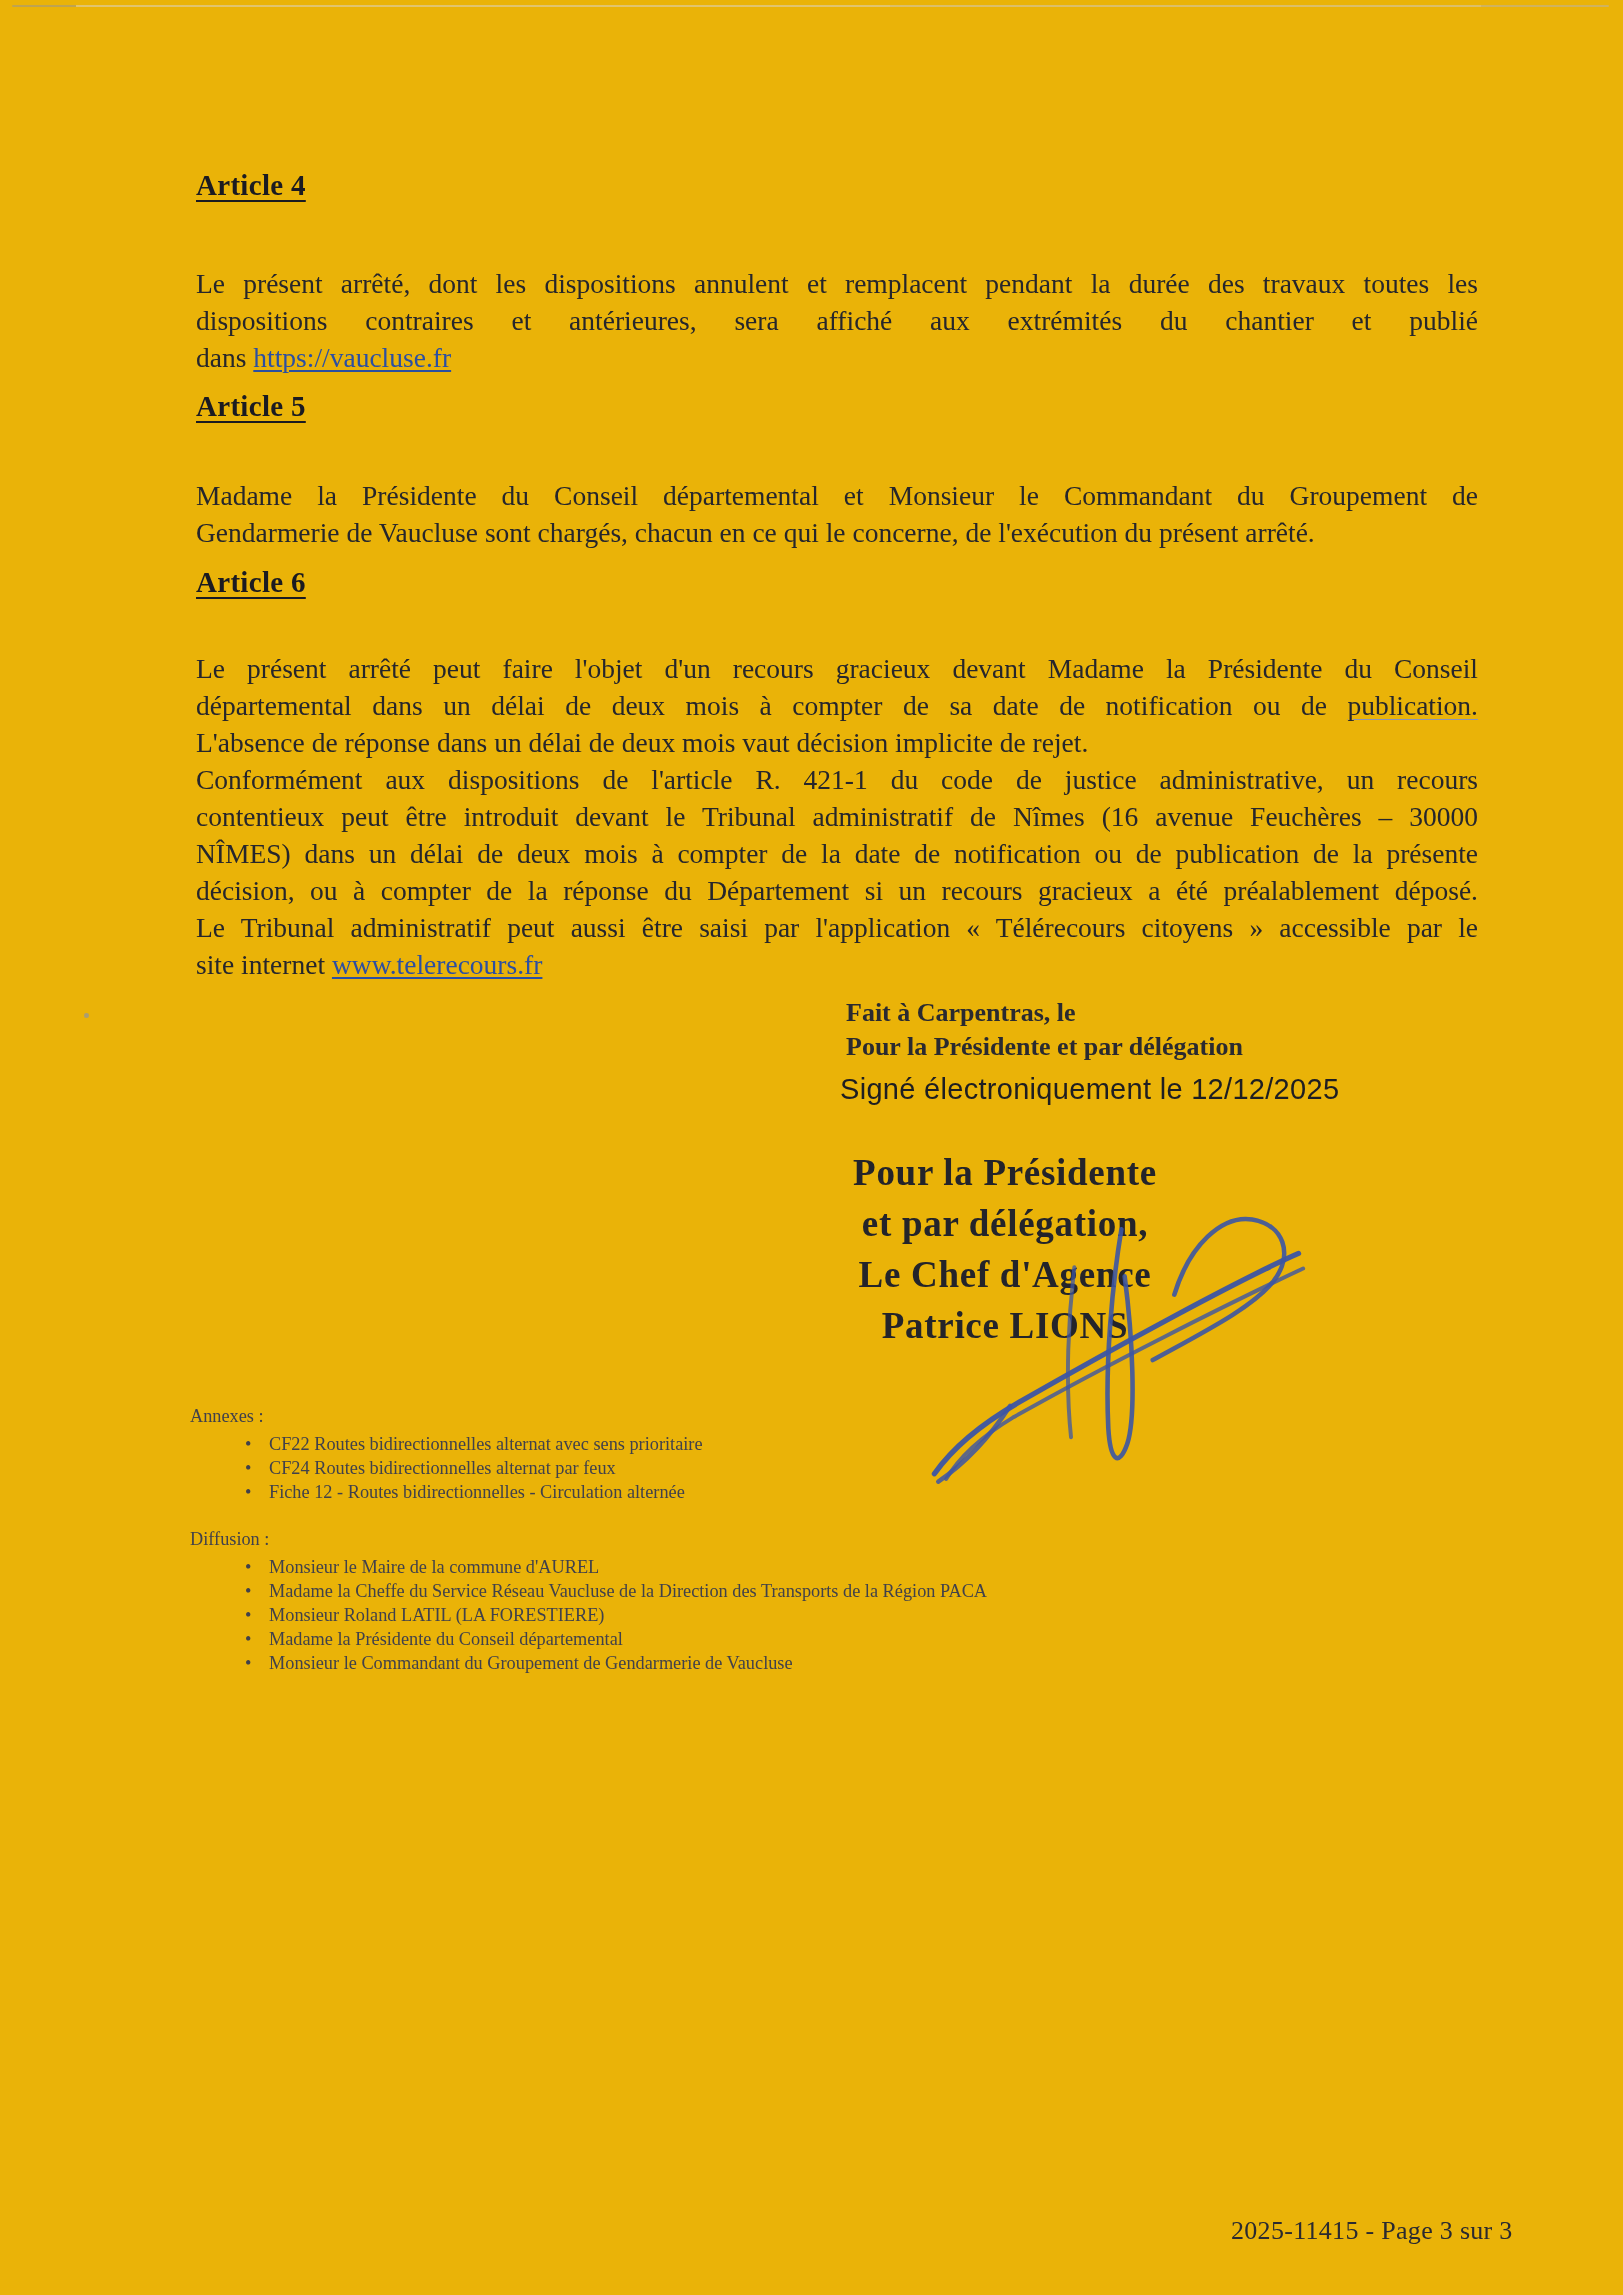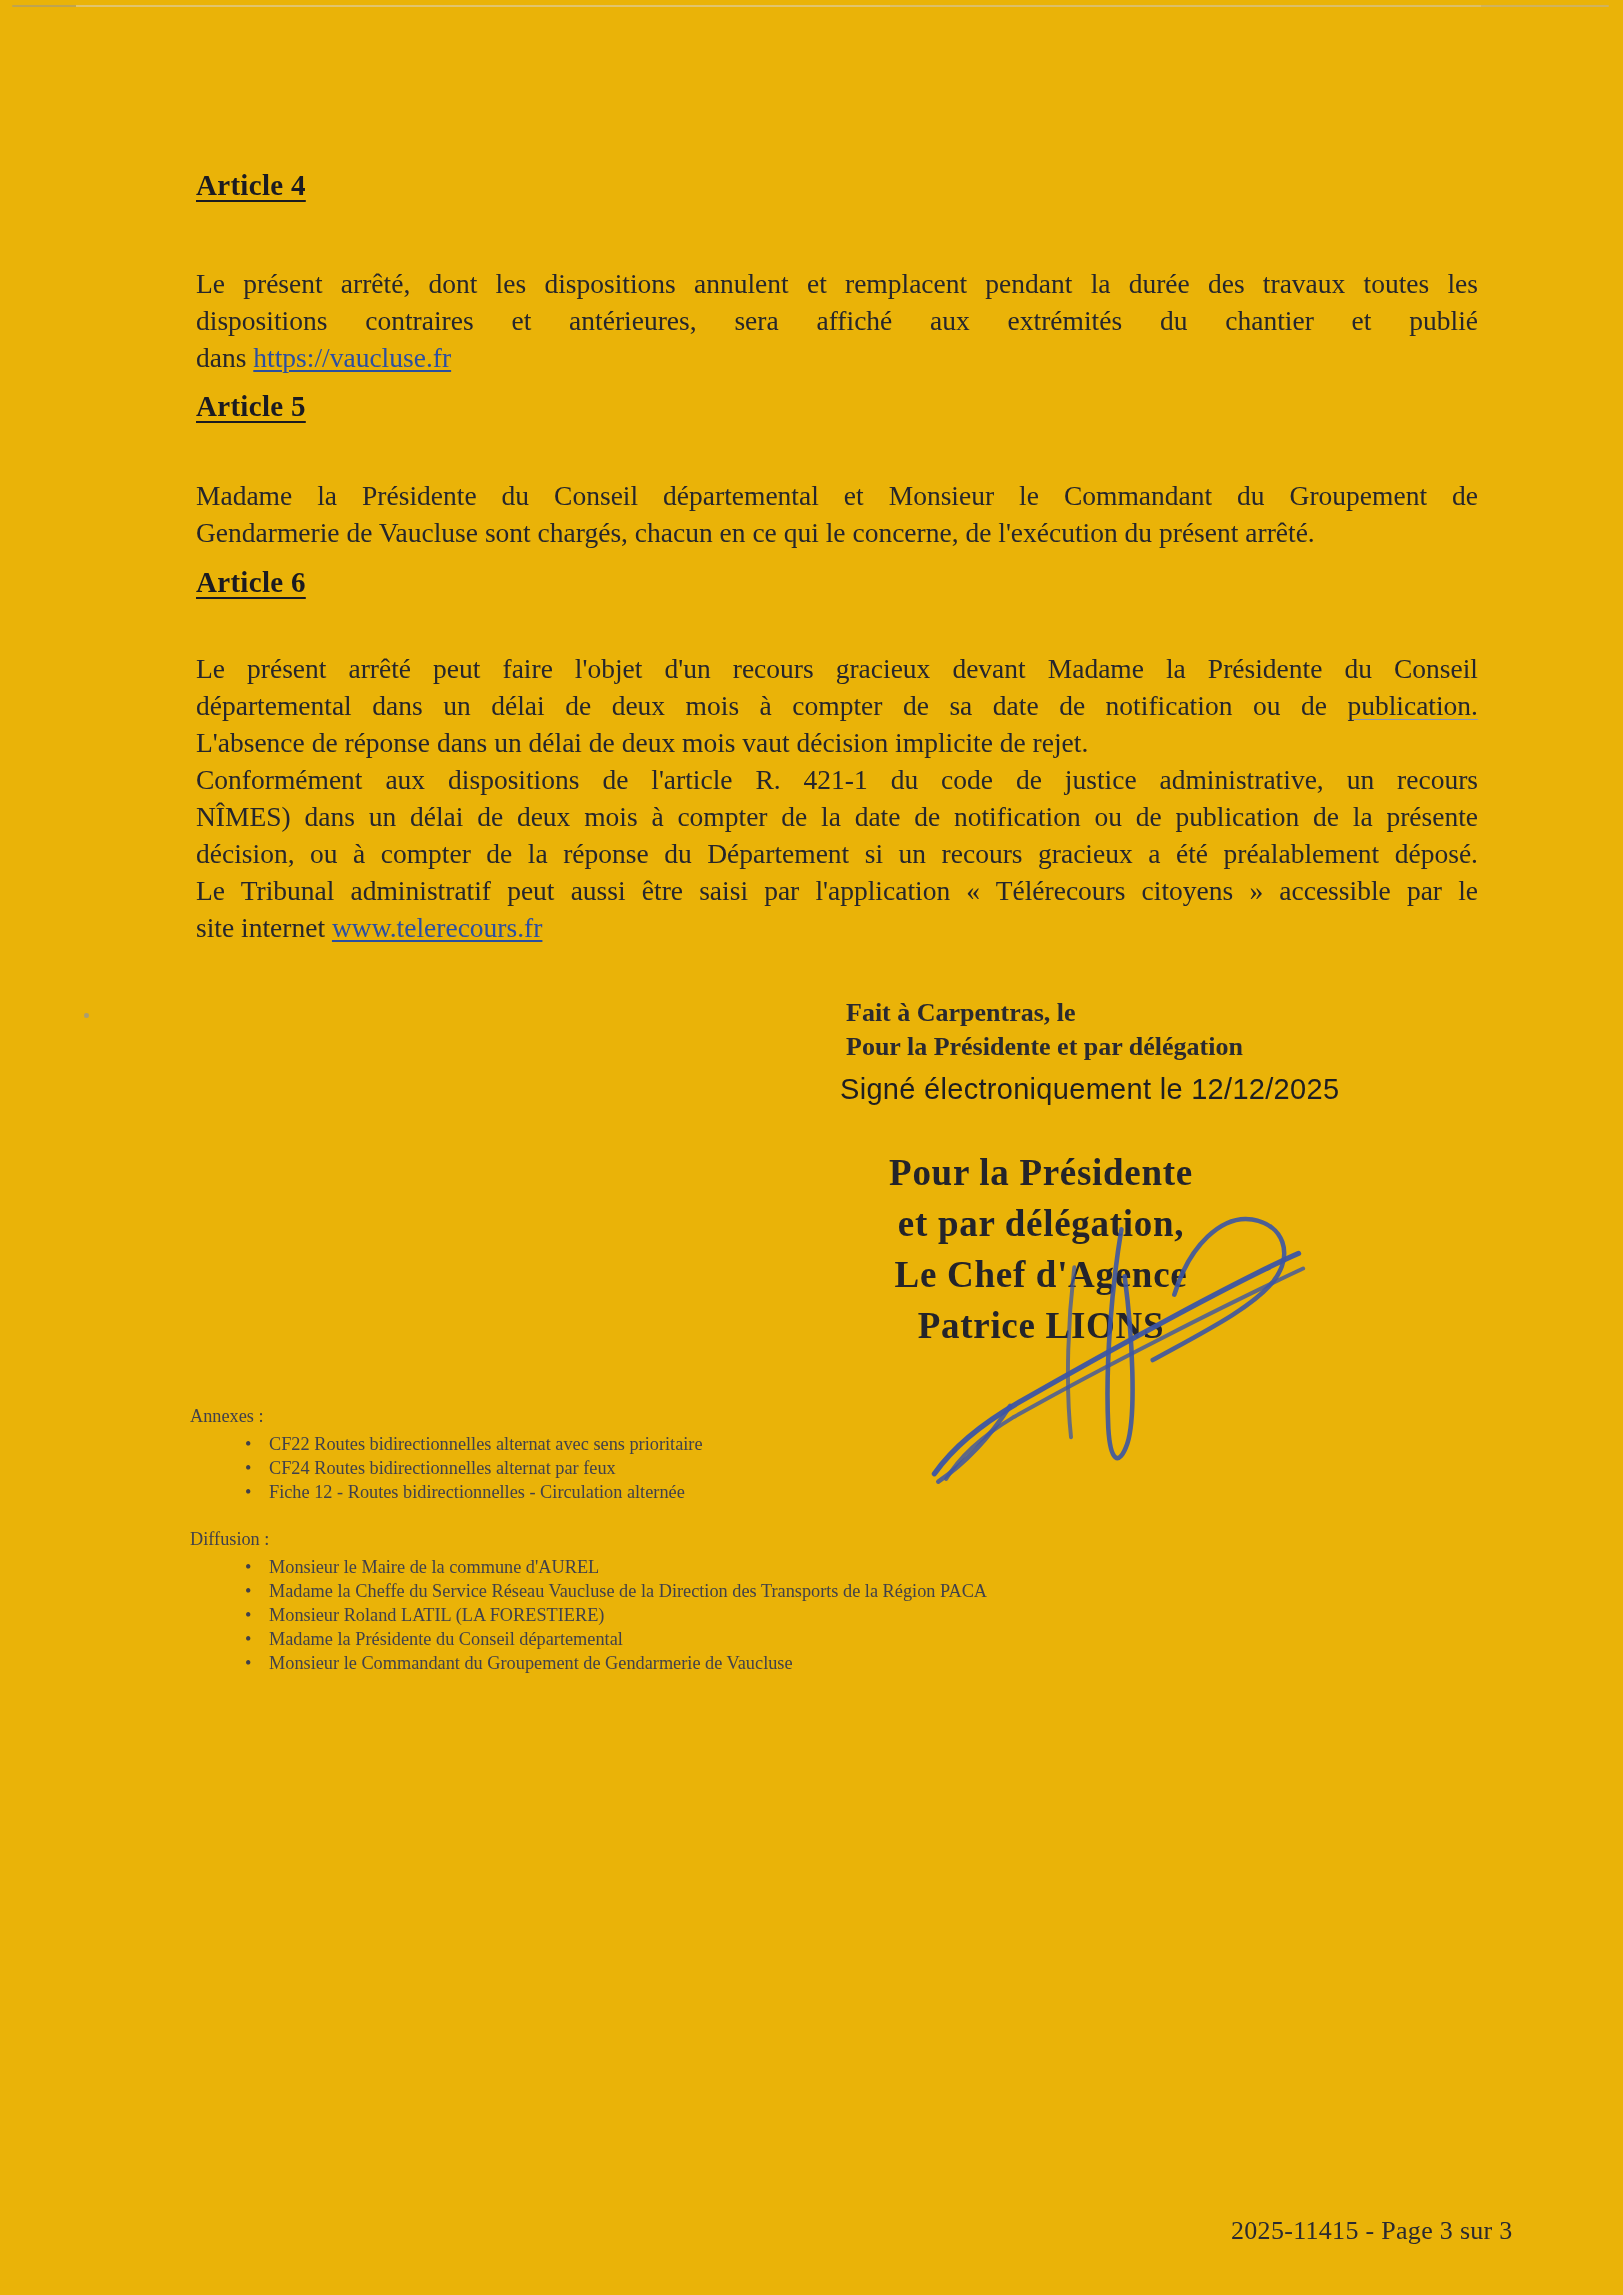--- a/index.html
+++ b/index.html
@@ -37,21 +37,21 @@
   .artifact-underline{text-decoration:underline;text-decoration-color:#8892b8;text-decoration-thickness:1.3px;text-underline-offset:3.9px;}
   
   .closing{position:absolute;left:846px;top:996px;font-weight:bold;font-size:26px;line-height:34px;color:#2a2a30;}
   .signed{
     position:absolute;left:840px;top:1073px;
     font-family:"Liberation Sans", sans-serif;
     font-size:29px;color:#1e1e22;letter-spacing:0.3px;
   }
   
   .stamp{
-    position:absolute;left:851px;top:1147px;width:380px;
+    position:absolute;left:815px;top:1147px;width:380px;
     text-align:center;font-weight:bold;font-size:37px;line-height:51px;
     color:#24242a;letter-spacing:0.7px;
   }
   .signature-svg{position:absolute;left:903px;top:1191px;width:425px;height:308px;}
   
   .smallblock{position:absolute;left:190px;color:#41414b;}
   .smallblock .label{font-size:18.3px;line-height:22px;}
   .smallblock ul{list-style:none;margin:4.6px 0 0 0;padding:0;}
   .smallblock li{position:relative;padding-left:79px;font-size:18.3px;line-height:24px;}
   .smallblock li .dot{position:absolute;left:55px;top:0;font-size:18.3px;}
@@ -86,20 +86,21 @@
   </div>
 
   <section class="article" style="top:566px">
     <h2>Article 6</h2>
   </section>
   <div class="para" style="top:623px">
     <div class="ln just">Le présent arrêté peut faire l'objet d'un recours gracieux devant Madame la Présidente du Conseil</div>
     <div class="ln just"><span>départemental dans un délai de deux mois à compter de sa date de notification ou de</span> <span class="artifact-underline">publication.</span></div>
     <div class="ln">L'absence de réponse dans un délai de deux mois vaut décision implicite de rejet.</div>
     <div class="ln just">Conformément aux dispositions de l'article R. 421-1 du code de justice administrative, un recours</div>
+    <div class="ln just">contentieux peut être introduit devant le Tribunal administratif de Nîmes (16 avenue Feuchères – 30000</div>
     <div class="ln just">NÎMES) dans un délai de deux mois à compter de la date de notification ou de publication de la présente</div>
     <div class="ln just">décision, ou à compter de la réponse du Département si un recours gracieux a été préalablement déposé.</div>
     <div class="ln just">Le Tribunal administratif peut aussi être saisi par l'application « Télérecours citoyens » accessible par le</div>
     <div class="ln"><span>site internet</span> <a class="link thick">www.telerecours.fr</a></div>
   </div>
 
   <div class="closing">
     <div>Fait à Carpentras, le</div>
     <div>Pour la Présidente et par délégation</div>
   </div>

